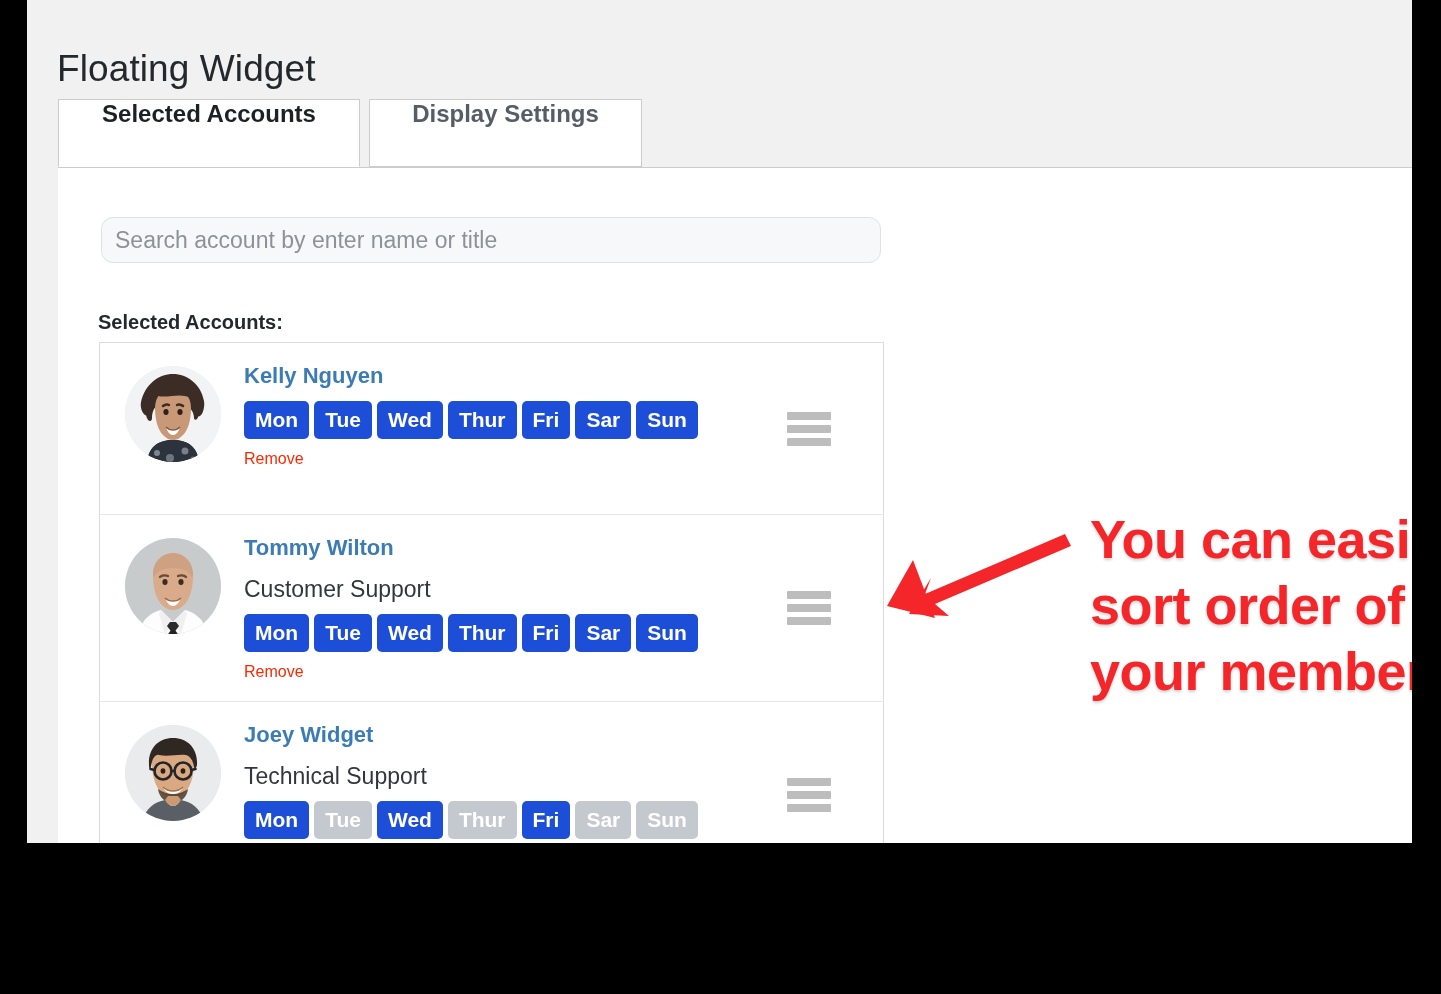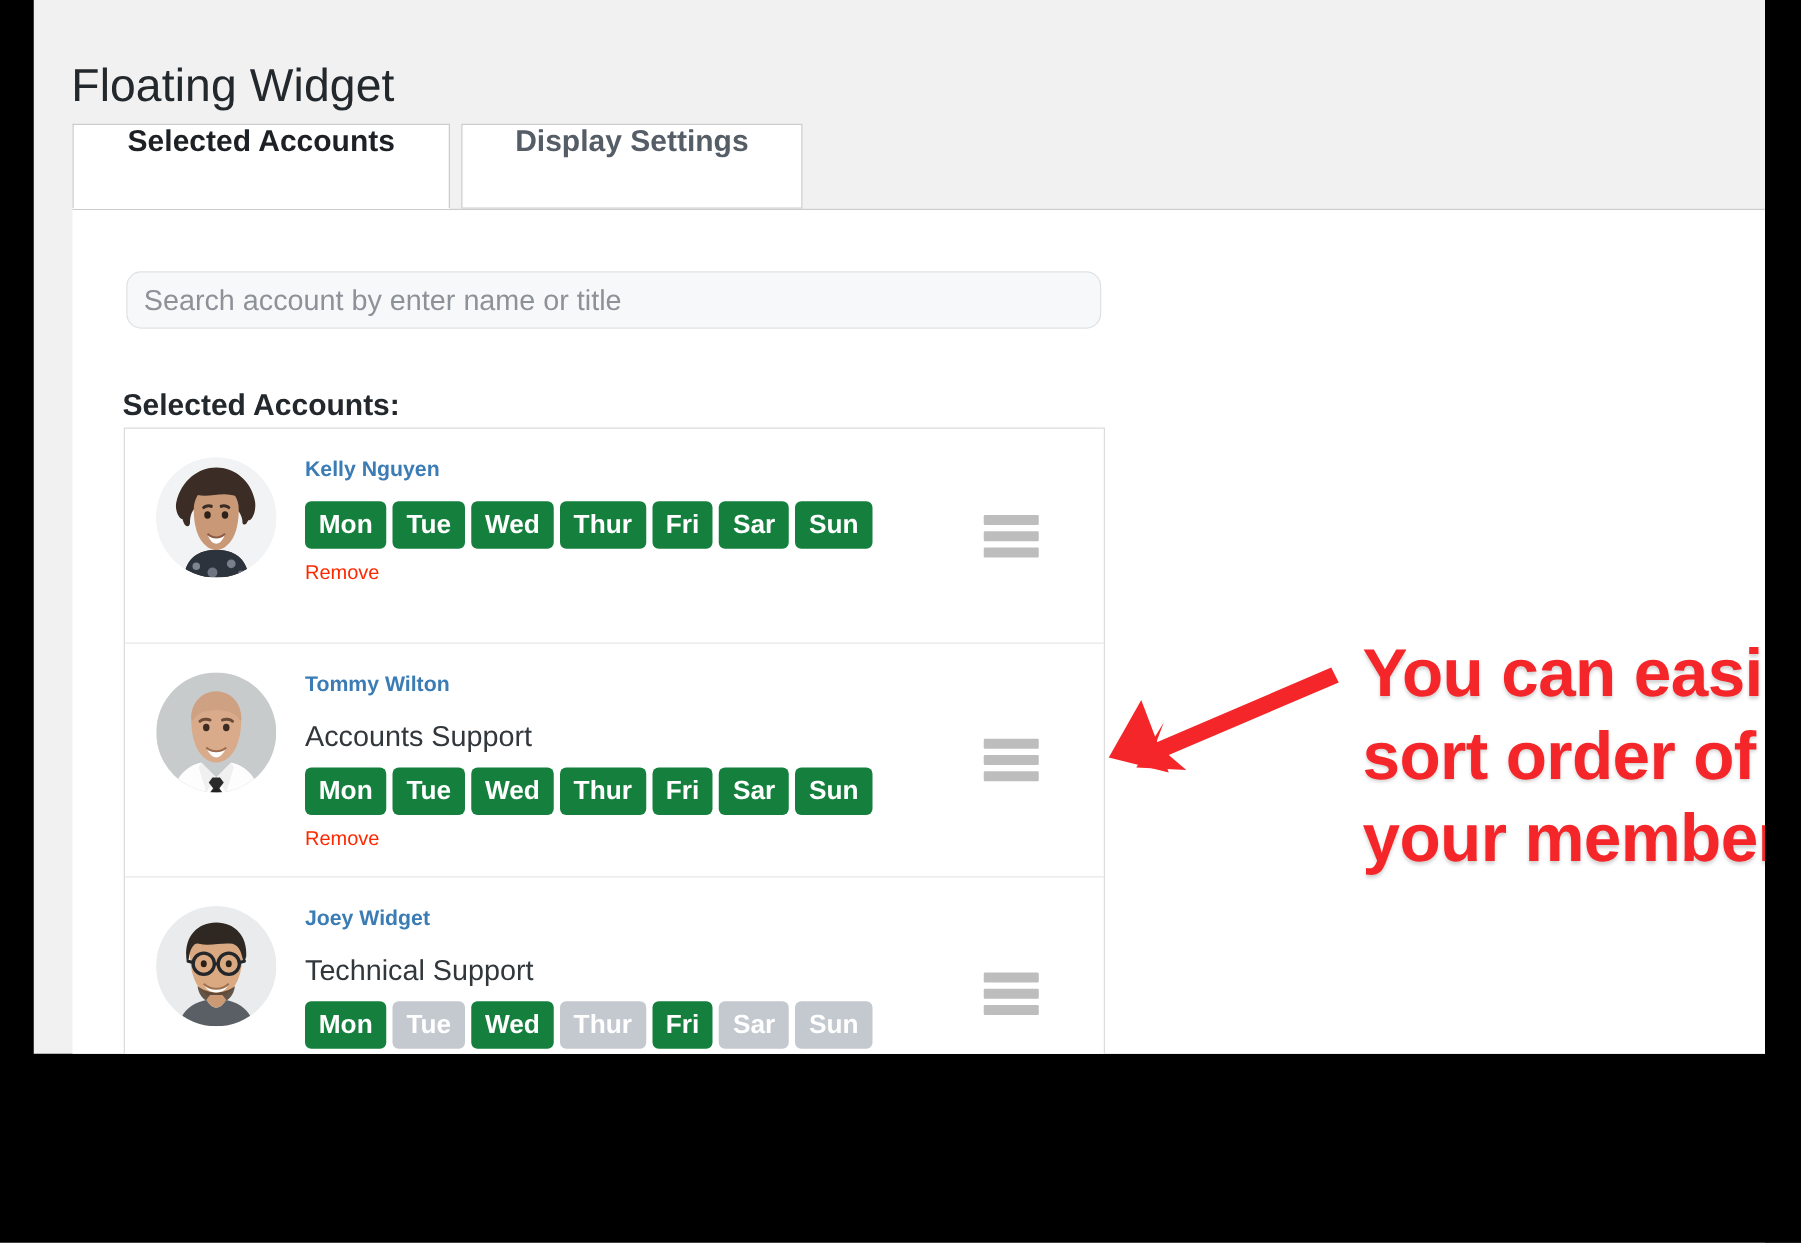--- a/index.html
+++ b/index.html
@@ -105,21 +105,21 @@
     font-size: 23px;
     color: #32373c;
     outline: none;
   }
   #search-input::placeholder { color: #8d9299; opacity: 1; }
 
   
   #selected-label {
     position: absolute;
     left: 40px; top: 143px;
-    font-size: 24px;
+    font-size: 20px;
     font-weight: 700;
     color: #23282d;
     white-space: nowrap;
   }
 
   
   #accounts-list {
     position: absolute;
     left: 41px; top: 174px;
     width: 785px;
@@ -144,21 +144,21 @@
     overflow: hidden;
     background: #e9ecef;
   }
   .avatar svg { display: block; width: 96px; height: 96px; }
 
   .account-body {
     margin-left: 144px;
     padding-right: 120px;
   }
   .account-name {
-    font-size: 17px;
+    font-size: 22px;
     font-weight: 700;
     color: #3b7cb5;
     line-height: 30px;
     text-decoration: none;
     display: inline-block;
     cursor: pointer;
   }
   .account-title {
     font-size: 23px;
     font-weight: 400;
@@ -174,21 +174,21 @@
   .day-badge {
     display: inline-flex;
     align-items: center;
     justify-content: center;
     height: 38px;
     padding: 0 11px;
     border-radius: 5px;
     font-size: 21px;
     font-weight: 700;
     color: #fff;
-    background: #15803d;
+    background: #1d4ed8;
     user-select: none;
     cursor: pointer;
     white-space: nowrap;
   }
   .day-badge.off { background: #c3c9cf; }
 
   .remove-link {
     display: inline-block;
     margin-top: 11px;
     font-size: 16px;
@@ -317,21 +317,21 @@
             <path d="M14 96c2-15 13-22 22-24l12 12 12-12c9 2 20 9 22 24z" fill="#fdfdfd"></path>
             <path d="M36 72l12 12-8 12-6-20z" fill="#f0f0f0"></path>
             <path d="M60 72L48 84l8 12 6-20z" fill="#f0f0f0"></path>
             <path d="M45 84h6l3 4-6 8-6-8z" fill="#2b2b2b"></path>
             <path d="M46 92h4l3 4v-0l-5 4-5-4z" fill="#2b2b2b"></path>
             <path d="M44 96l4-4 4 4z" fill="#222"></path>
           </svg>
         </div>
         <div class="account-body">
           <a class="account-name">Tommy Wilton</a>
-          <div class="account-title">Accounts Support</div>
+          <div class="account-title">Customer Support</div>
           <div class="days">
             <span class="day-badge">Mon</span>
             <span class="day-badge">Tue</span>
             <span class="day-badge">Wed</span>
             <span class="day-badge">Thur</span>
             <span class="day-badge">Fri</span>
             <span class="day-badge">Sar</span>
             <span class="day-badge">Sun</span>
           </div>
           <a class="remove-link">Remove</a>

